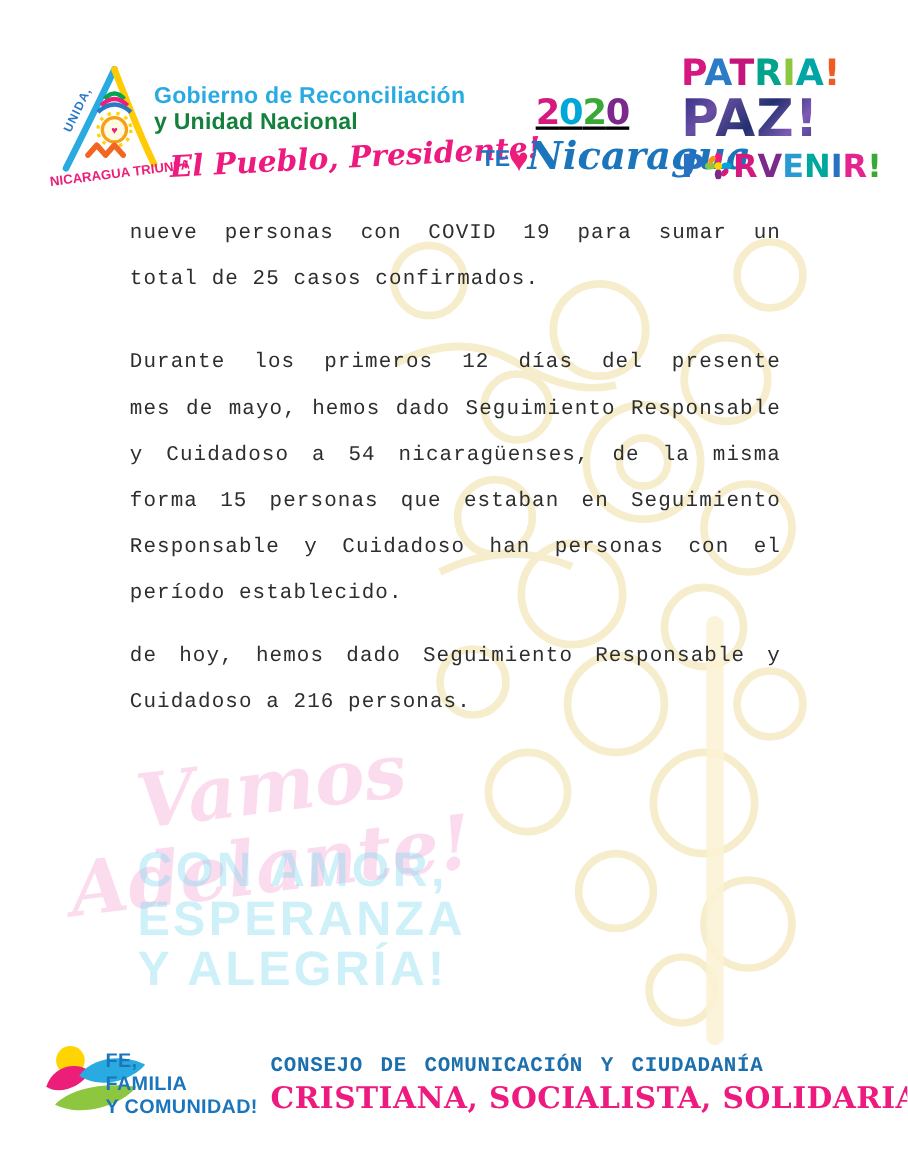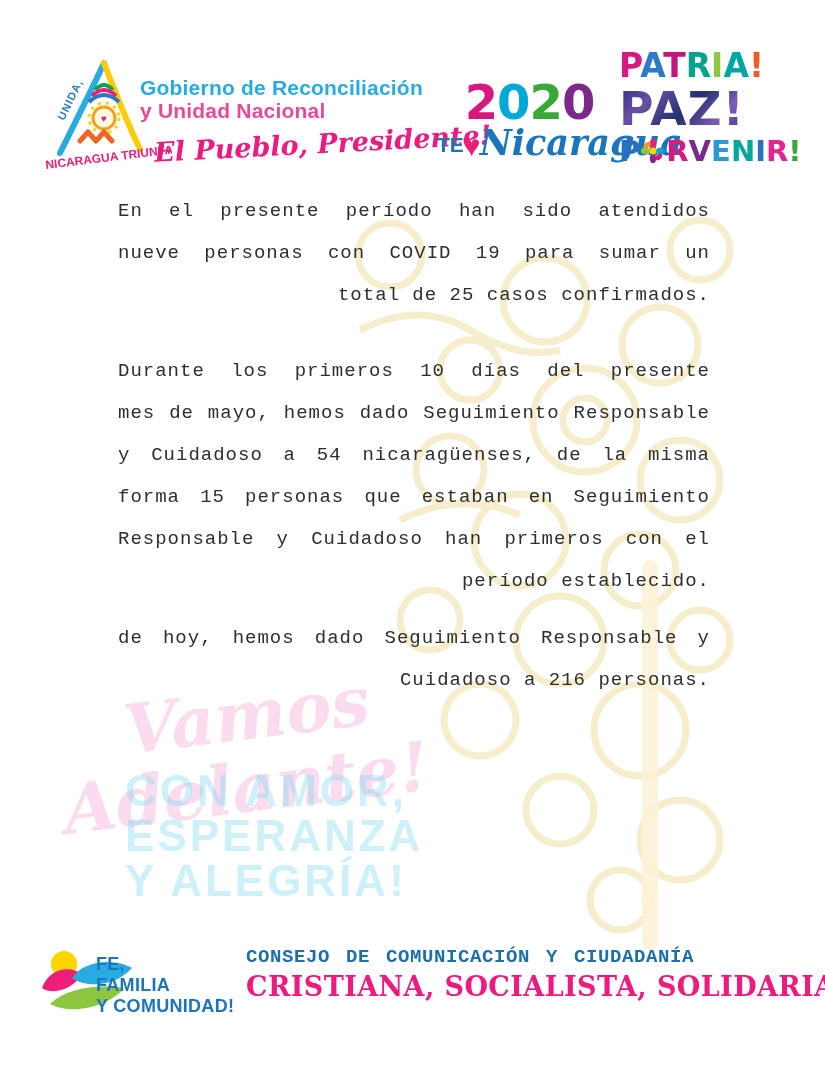--- a/index.html
+++ b/index.html
@@ -14,22 +14,22 @@
   .wm-caps{position:absolute;left:92px;top:768px;font-weight:bold;font-size:44px;
            line-height:45px;letter-spacing:3px;color:rgba(130,218,240,0.40);margin-left:33px;}
   
   .hdr{position:absolute;left:0;top:0;width:825px;height:188px;z-index:2;}
   .gov-emblem{position:absolute;left:40px;top:55px;}
   .gov-text{position:absolute;left:140px;top:76px;}
   .gov-name{font-size:21px;font-weight:bold;line-height:23px;letter-spacing:0.2px;}
   .gov-slogan{font-family:"DejaVu Serif",serif;font-style:italic;font-weight:bold;
               font-size:27px;margin-top:6px;margin-left:14px;transform:rotate(-3deg);}
   .logo2020{position:absolute;left:437px;top:80px;width:185px;text-align:center;}
-  .y2020{font-size:48px;font-weight:900;line-height:44px;letter-spacing:-1px;
-         font-family:"DejaVu Sans",sans-serif;}
+  .y2020{font-size:32px;font-weight:900;line-height:44px;letter-spacing:-1px;
+         font-family:"DejaVu Sans",sans-serif;text-decoration:underline;}
   .tagline{margin-top:-2px;white-space:nowrap;}
   .tagline .te{font-size:21px;font-weight:900;vertical-align:3px;}
   .tagline .heart{font-size:30px;vertical-align:-1px;margin:0 -1px;}
   .tagline .country{font-family:"DejaVu Serif",serif;font-style:italic;font-weight:bold;
                     font-size:35px;}
   .motto{position:absolute;left:619px;top:48px;width:195px;font-family:"DejaVu Sans",sans-serif;}
   .motto-patria{font-size:33px;font-weight:900;line-height:36px;letter-spacing:0px;}
   .motto-paz{font-size:47px;font-weight:900;line-height:50px;letter-spacing:1px;
              background:linear-gradient(135deg,#2f2d85 0%,#6a4fa3 18%,#23306f 38%,#7d5bb5 55%,#2f2d85 75%,#4a3f98 100%);
              -webkit-background-clip:text;background-clip:text;color:transparent;}
@@ -37,28 +37,28 @@
   .motto-porvenir svg{margin:0 1px;}
   
   .doc{position:absolute;left:118px;top:190px;width:592px;z-index:2;color:#222;}
   .t-line{font-family:"Liberation Mono","DejaVu Sans Mono",monospace;font-weight:bold;
           font-size:20px;line-height:42px;letter-spacing:0.8px;word-spacing:5.8px;
           white-space:nowrap;color:#1d1d1d;}
   .title-block{margin-bottom:22px;}
   .para{margin-bottom:34px;}
   .para.tight{margin-bottom:15px;}
   .b-line{font-family:"Liberation Mono","DejaVu Sans Mono",monospace;font-weight:normal;
-          font-size:19px;line-height:42px;letter-spacing:1px;white-space:nowrap;color:#2e2e2e;text-align:right;}
+          font-size:19px;line-height:42px;letter-spacing:1px;white-space:nowrap;color:#2e2e2e;}
   .b-line.fill{text-align:justify;text-align-last:justify;text-justify:inter-word;white-space:normal;}
   
   .ftr{position:absolute;left:0;top:942px;width:825px;height:126px;z-index:2;}
   .family-logo{position:absolute;left:38px;top:4px;width:200px;height:100px;}
   .family-text{position:absolute;left:58px;top:8px;width:170px;text-align:left;
                font-weight:bold;font-size:18px;line-height:21px;letter-spacing:0.3px;}
-  .council{position:absolute;left:246px;top:4px;width:560px;}
+  .council{position:absolute;left:246px;top:16px;width:560px;}
   .council-l1{font-family:"Liberation Mono","DejaVu Sans Mono",monospace;font-weight:bold;
               font-size:19px;letter-spacing:0.6px;word-spacing:4px;white-space:nowrap;}
   .council-l2{font-family:"DejaVu Serif",serif;font-weight:bold;font-size:27px;
               letter-spacing:0.4px;margin-top:3px;white-space:nowrap;}
 </style>
 </head>
 <body>
 
 <div class="page">
 
@@ -111,21 +111,21 @@
       <circle cx="64" cy="63" r="11" fill="#fffbe2" stroke="#f9a01b" stroke-width="3"></circle>
       <circle cx="64" cy="63" r="15" fill="none" stroke="#ffd400" stroke-width="3" stroke-dasharray="3 5"></circle>
       <text x="64" y="67" text-anchor="middle" font-size="10" fill="#ec1e79">♥</text>
       <path d="M40 86 l8 -9 l8 9 l8 -9 l8 9" stroke="#f26522" stroke-width="5" fill="none" stroke-linejoin="round" stroke-linecap="round"></path>
       <text x="24" y="66" transform="rotate(-64 24 66)" font-size="11" font-weight="bold" letter-spacing="1" fill="#2b78c6">UNIDA,</text>
       <text x="6" y="114" transform="rotate(-7 6 114)" font-size="12" font-weight="bold" fill="#ec1e79">NICARAGUA TRIUNFA!</text>
     </svg>
 
     <div class="gov-text">
       <div class="gov-name" style="color: rgb(41, 171, 226);">Gobierno de Reconciliación</div>
-      <div class="gov-name" style="color: #ec4899;">y Unidad Nacional</div>
+      <div class="gov-name" style="color: #15803d;">y Unidad Nacional</div>
       <div class="gov-slogan" style="color: rgb(237, 26, 127);">El Pueblo, Presidente!</div>
     </div>
 
     <div class="logo2020">
       <div class="y2020"><span style="color: rgb(214, 25, 126);">2</span><span style="color: rgb(0, 168, 216);">0</span><span style="color: rgb(57, 169, 53);">2</span><span style="color: rgb(123, 42, 140);">0</span></div>
       <div class="tagline">
         <span class="te" style="color: rgb(27, 117, 188);">TE</span><span class="heart" style="color: rgb(236, 30, 121);">♥</span><span class="country" style="color: rgb(27, 117, 188);">Nicaragua</span>
       </div>
     </div>
 
@@ -147,31 +147,30 @@
         </svg>
         <span><span style="color: rgb(214, 25, 126);">R</span><span style="color: rgb(123, 42, 140);">V</span><span style="color: rgb(42, 154, 210);">E</span><span style="color: rgb(0, 167, 157);">N</span><span style="color: rgb(42, 112, 194);">I</span><span style="color: rgb(229, 37, 143);">R</span><span style="color: rgb(57, 169, 53);">!</span></span>
       </div>
     </div>
   </div>
 
   <div class="doc">
 
 
     <div class="para">
-      <div class="b-line fill">En el presente período han sido atendidos</div>
       <div class="b-line fill">nueve personas con COVID 19 para sumar un</div>
       <div class="b-line">total de 25 casos confirmados.</div>
     </div>
 
     <div class="para tight">
-      <div class="b-line fill">Durante los primeros 10 días del presente</div>
+      <div class="b-line fill">Durante los primeros 12 días del presente</div>
       <div class="b-line fill">mes de mayo, hemos dado Seguimiento Responsable</div>
       <div class="b-line fill">y Cuidadoso a 54 nicaragüenses, de la misma</div>
       <div class="b-line fill">forma 15 personas que estaban en Seguimiento</div>
-      <div class="b-line fill">Responsable y Cuidadoso han primeros con el</div>
+      <div class="b-line fill">Responsable y Cuidadoso han personas con el</div>
       <div class="b-line">período establecido.</div>
     </div>
 
     <div class="para">
       <div class="b-line fill">de hoy, hemos dado Seguimiento Responsable y</div>
       <div class="b-line">Cuidadoso a 216 personas.</div>
     </div>
   </div>
 
   <div class="ftr">

